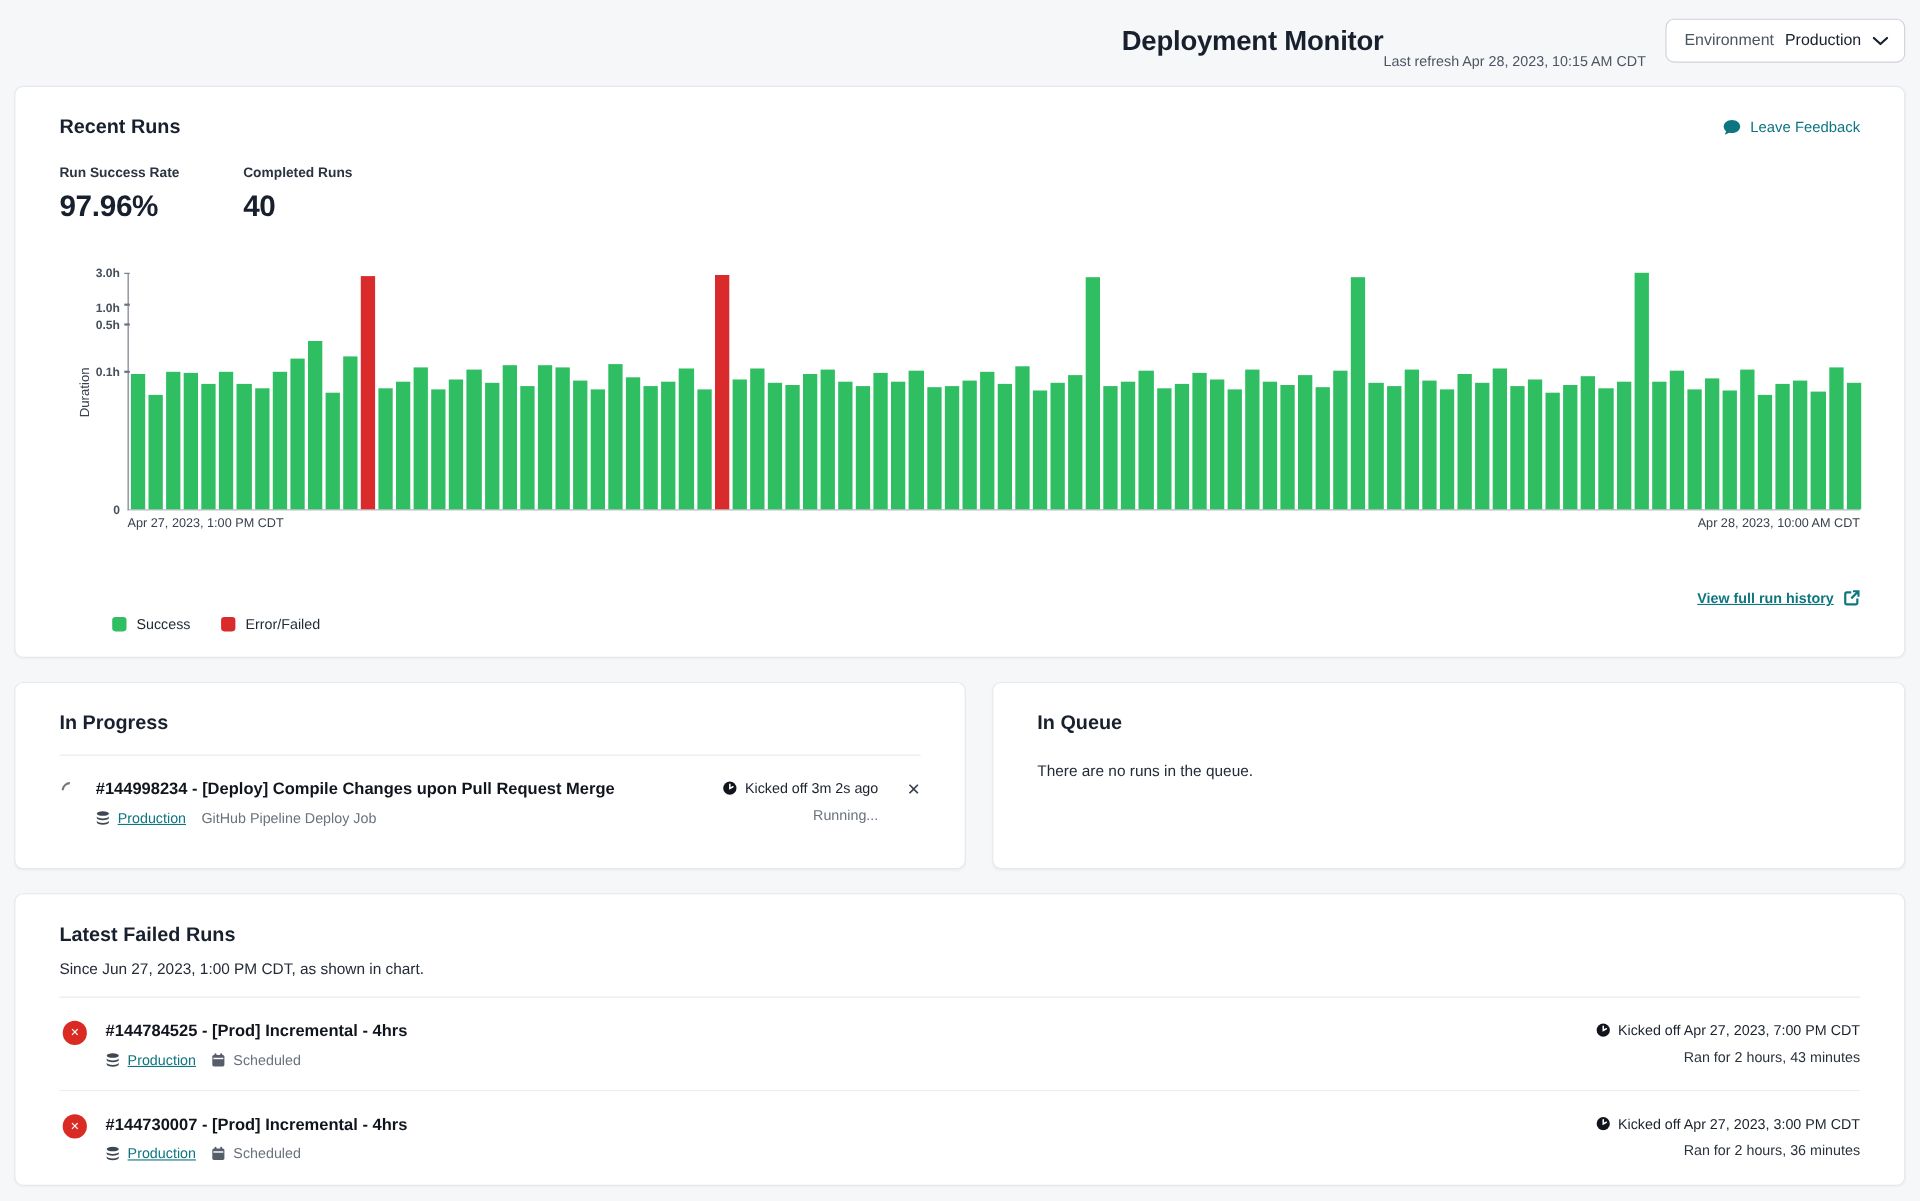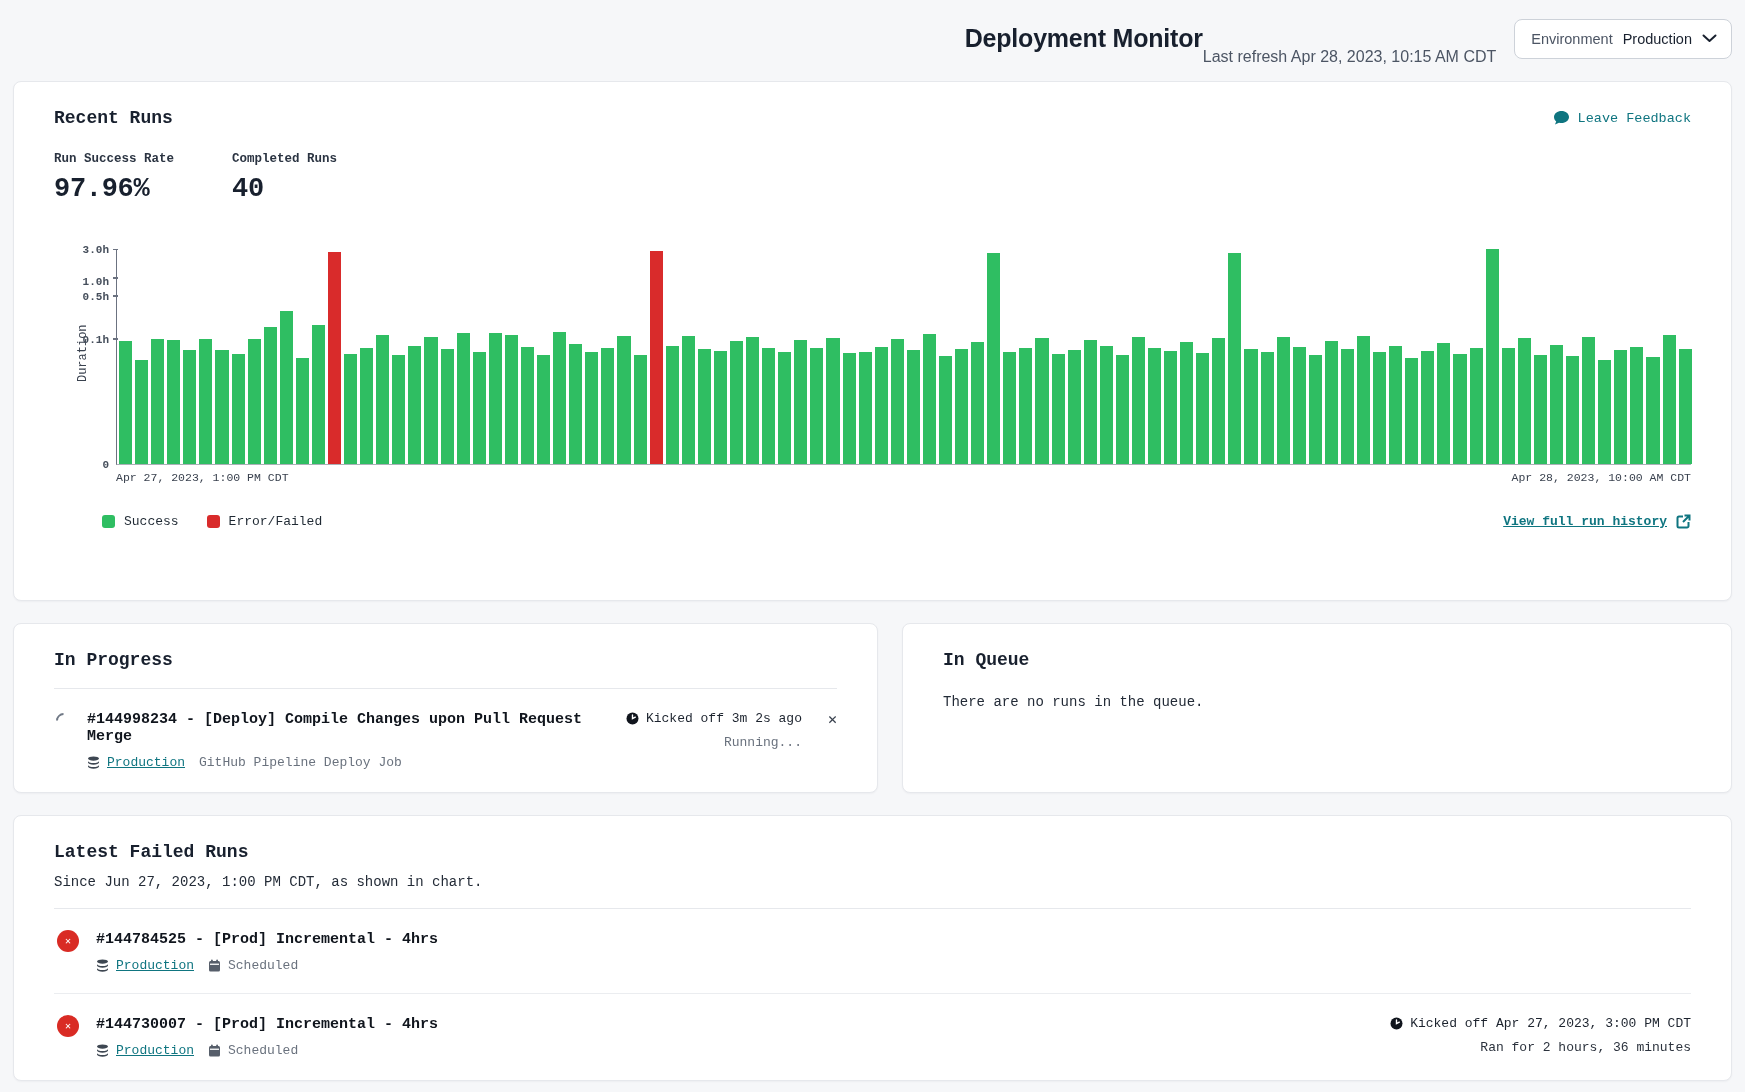--- a/index.html
+++ b/index.html
@@ -5,28 +5,28 @@
   * { margin:0; padding:0; box-sizing:border-box; }
   html,body { width:1745px; height:1092px; }
   body {
     font-family:"Liberation Sans","DejaVu Sans",sans-serif;
     background:#F6F7F9; color:#1A2433; overflow:hidden;
   }
   
   .topbar { display:flex; align-items:center; justify-content:flex-end; padding:11px 13px 10px 14px; }
   .page-title { font-size:25px; font-weight:700; color:#18202E; letter-spacing:-0.2px; }
   .topbar-right { display:flex; align-items:center; gap:18px; }
-  .last-refresh { font-size:16px; color:#4C5564;margin-top:37px; }
+  .last-refresh { font-size:13px; color:#4C5564;margin-top:37px; }
   .env-select { display:flex; align-items:center; gap:10px; background:#FFFFFF; border:1px solid #CDD2D9;
     border-radius:8px; height:40px; padding:0 14px 0 16px; cursor:pointer; font-size:14.5px; }
   .env-label { color:#4C5564; }
   .env-value { color:#18202E; }
   
   .card { background:#FFFFFF; border:1px solid #E6E8EC; border-radius:8px; box-shadow:0 1px 2px rgba(16,24,40,.04); }
-  .card-pad { padding:26px 40px;font-family:Liberation Mono, monospace; }
+  .card-pad { padding:26px 40px; }
   .card-title { font-size:18px; font-weight:700; color:#18202E; }
   #recent-runs { margin:5px 13px 0 13px; height:520px; }
   .mid-row { display:flex; gap:24px; margin:22px 13px 0 13px; }
   #in-progress { width:865px; height:170px; }
   #in-queue { flex:1; height:170px; }
   #failed-runs { margin:22px 13px 0 13px; height:266px; }
   
   .rr-head { display:flex; align-items:center; justify-content:space-between; }
   .feedback-link { display:flex; align-items:center; gap:8px; font-size:13.5px; color:#0F7580; cursor:pointer; }
   .stats-row { display:flex; gap:58px; margin-top:24px; }
@@ -40,21 +40,21 @@
   .yticks-col { width:40px; position:relative; height:215px; }
   .ytick { position:absolute; right:7px; transform:translateY(50%); font-size:11px; font-weight:600; color:#454E5B; }
   .plot-col { flex:1; }
   .plot { position:relative; height:215px; border-left:1.5px solid #6B7280; border-bottom:1px solid #ABB0B7; }
   .bars { position:absolute; left:2px; right:0; bottom:0; top:0; display:flex; align-items:flex-end; gap:3px; }
   .bar { flex:1; border-radius:0; }
   .tickmark { position:absolute; left:-4px; width:5px; height:1.5px; background:#6B7280; }
   .xlabels { display:flex; justify-content:space-between; margin-top:6px; font-size:11.5px; color:#39414E;gap:20px; }
   .legend-row { display:flex; align-items:center; justify-content:space-between; margin-top:30px; }
   .legend { display:flex; align-items:center; gap:28px; margin-left:48px; }
-  .legend-item { display:flex; align-items:center; gap:9px; font-size:13px; color:#1F2933; }
+  .legend-item { display:flex; align-items:center; gap:9px; font-size:13px; color:#1F2933;margin-top:48px; }
   .swatch { width:13px; height:13px; border-radius:3px; display:inline-block; }
   .history-link { display:flex; align-items:center; gap:9px; font-size:13px; font-weight:700; color:#0F7580;
     text-decoration:underline; cursor:pointer; }
   
   .section-divider { height:1px; background:#E6E8EC; margin-top:18px; }
   .run-row { display:flex; align-items:flex-start; padding-top:22px; }
   .run-main { flex:1; min-width:0; }
   .run-title { font-size:15px; font-weight:700; color:#10151D; }
   .run-meta { display:flex; align-items:center; gap:14px; margin-top:10px; font-size:13px; }
   .env-link { color:#0F7580; text-decoration:underline; cursor:pointer; }
@@ -335,20 +335,32 @@
                 <rect x="1" y="2" width="11" height="10.5" rx="1.5" fill="#565E6A"></rect>
                 <rect x="3" y="0.5" width="1.8" height="3" rx="0.9" fill="#565E6A"></rect>
                 <rect x="8.2" y="0.5" width="1.8" height="3" rx="0.9" fill="#565E6A"></rect>
                 <rect x="2" y="4.6" width="9" height="1.3" fill="#fff"></rect>
               </svg>
           </span>
           <span class="meta-plain">Scheduled</span>
         </span>
       </div>
     </div>
+    <div class="run-right">
+      <span class="kicked">
+        <span>
+          <svg width="13" height="13" viewBox="0 0 13 13">
+              <circle cx="6.5" cy="6.5" r="6" fill="#10151D"></circle>
+              <path d="M6.5 3 V6.7 L9.3 5.2" fill="none" stroke="#fff" stroke-width="1.4" stroke-linecap="round"></path>
+            </svg>
+        </span>
+        <span>Kicked off Apr 27, 2023, 7:00 PM CDT</span>
+      </span>
+      <span class="ran-for">Ran for 2 hours, 43 minutes</span>
+    </div>
   </div>
 
   <div class="row-divider"></div>
 
   <div class="run-row">
     <div class="fail-badge">✕</div>
     <div class="run-main">
       <div class="run-title">#144730007 - [Prod] Incremental - 4hrs</div>
       <div class="run-meta">
         <span class="meta-item">

